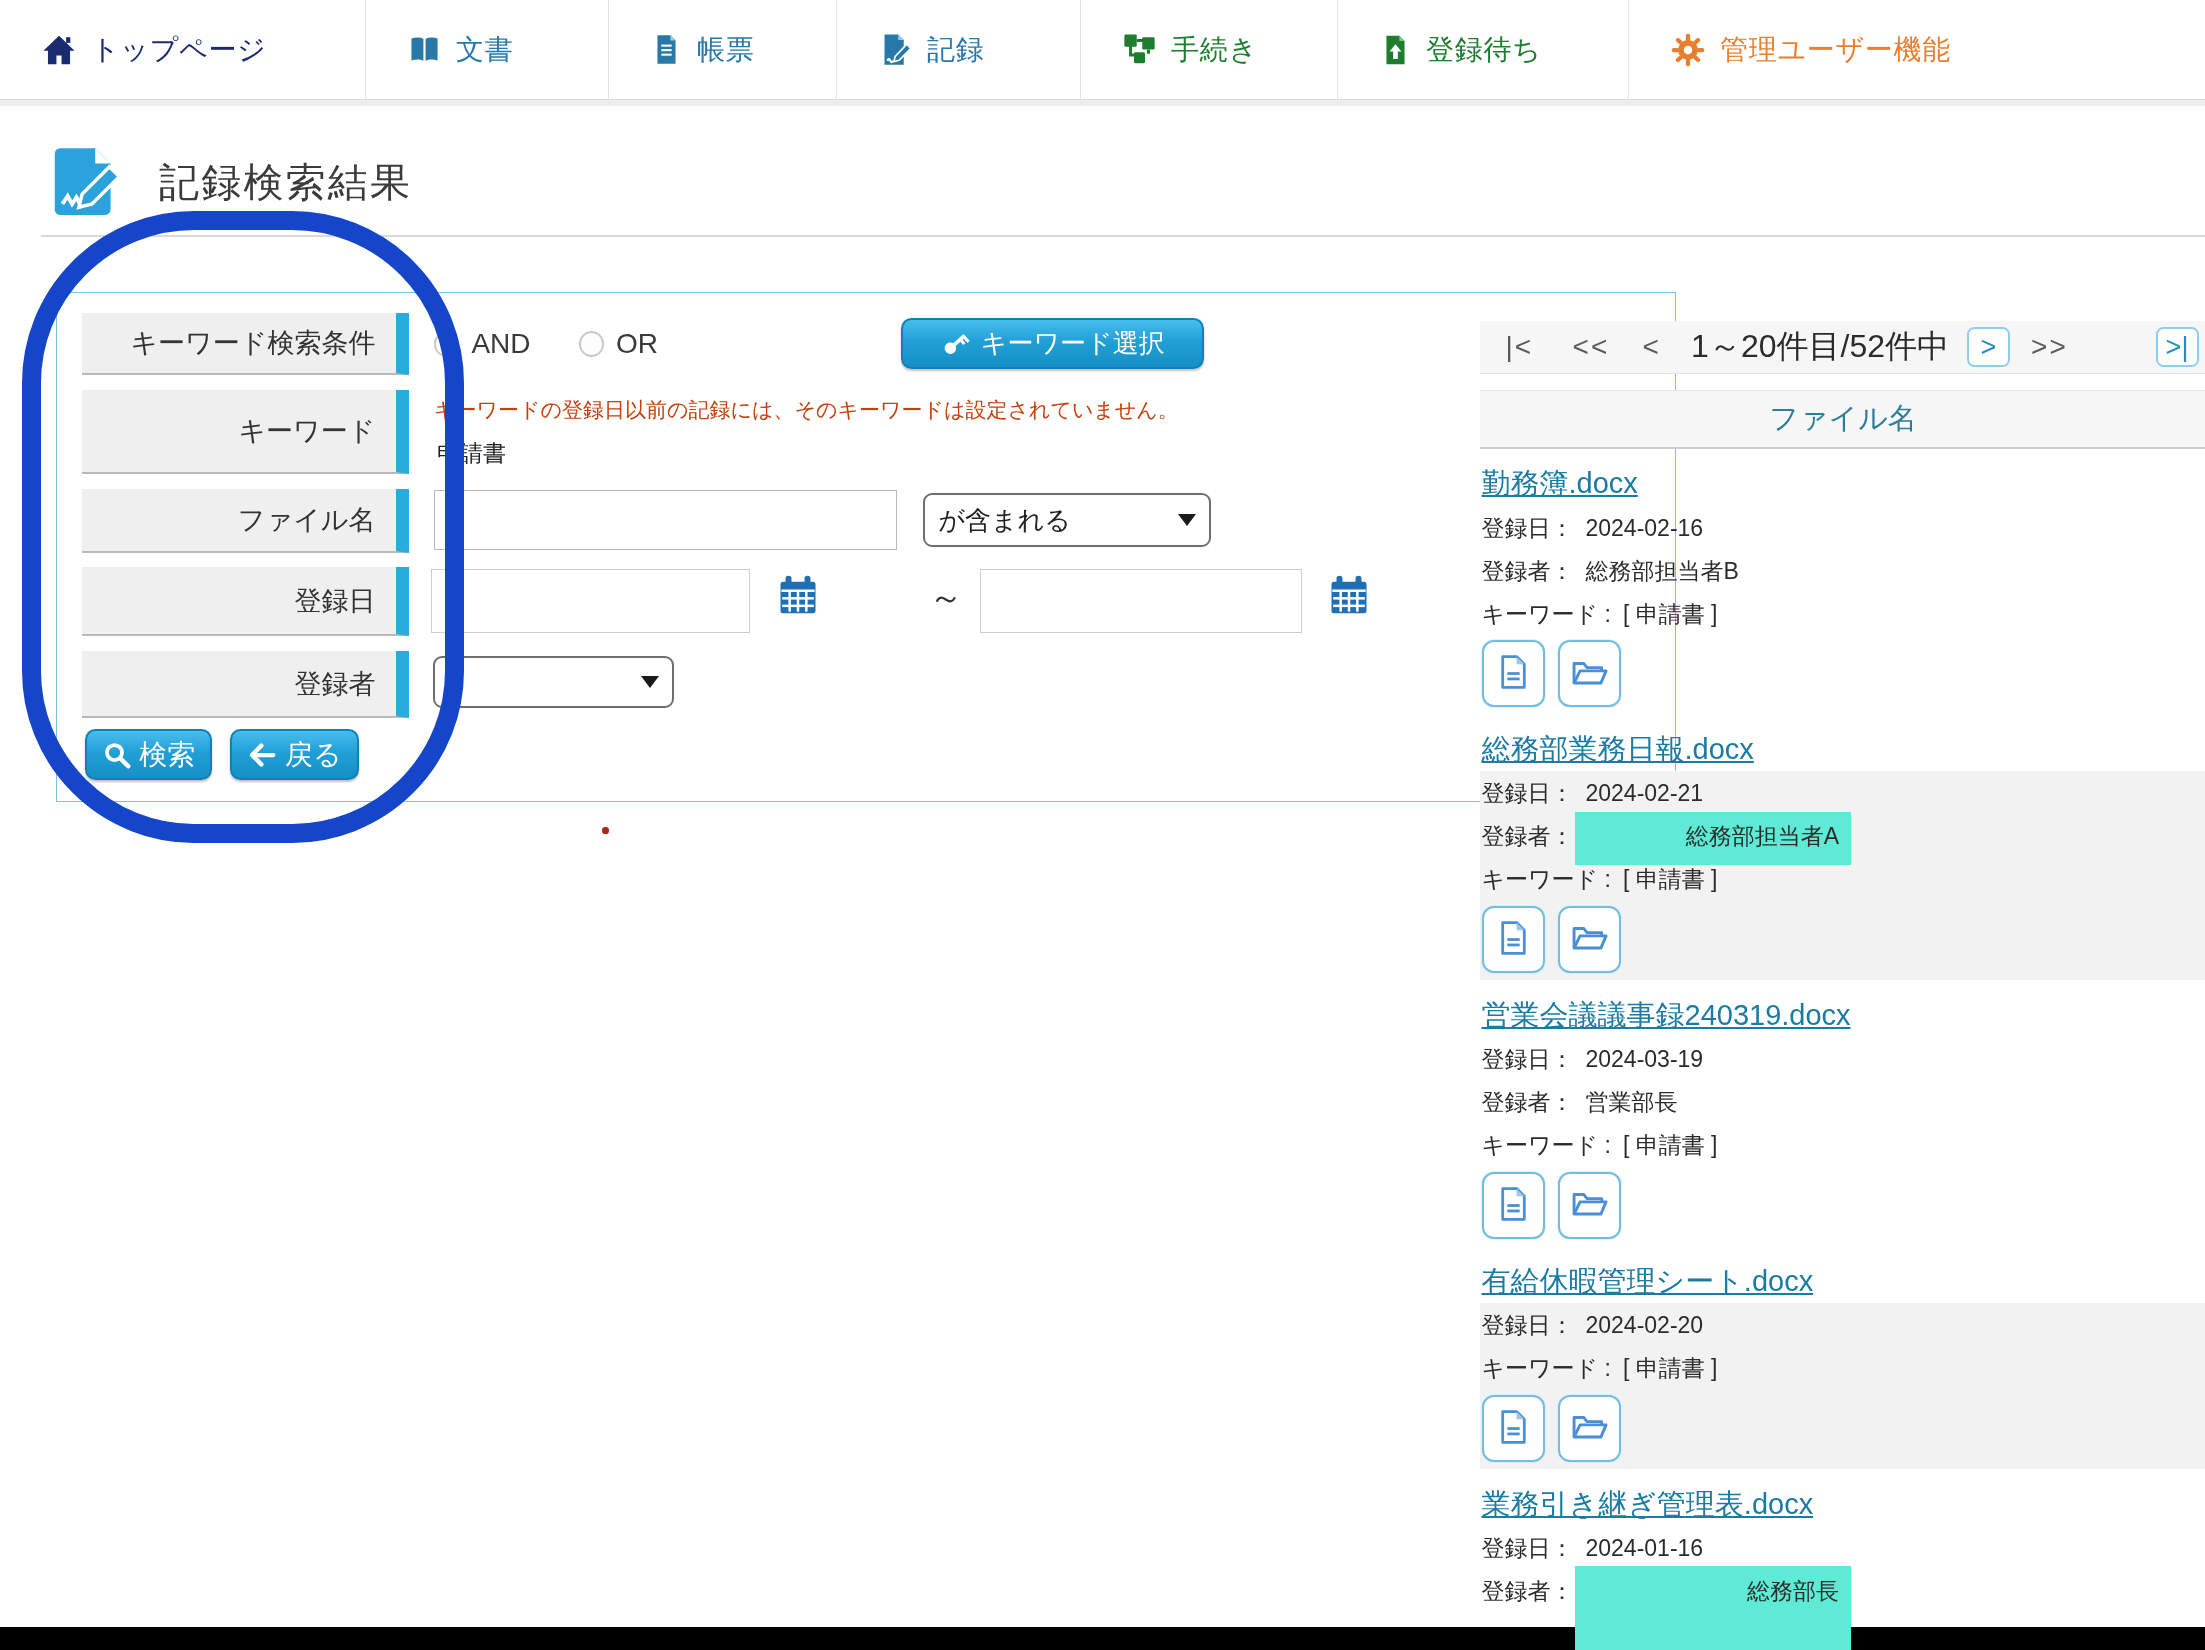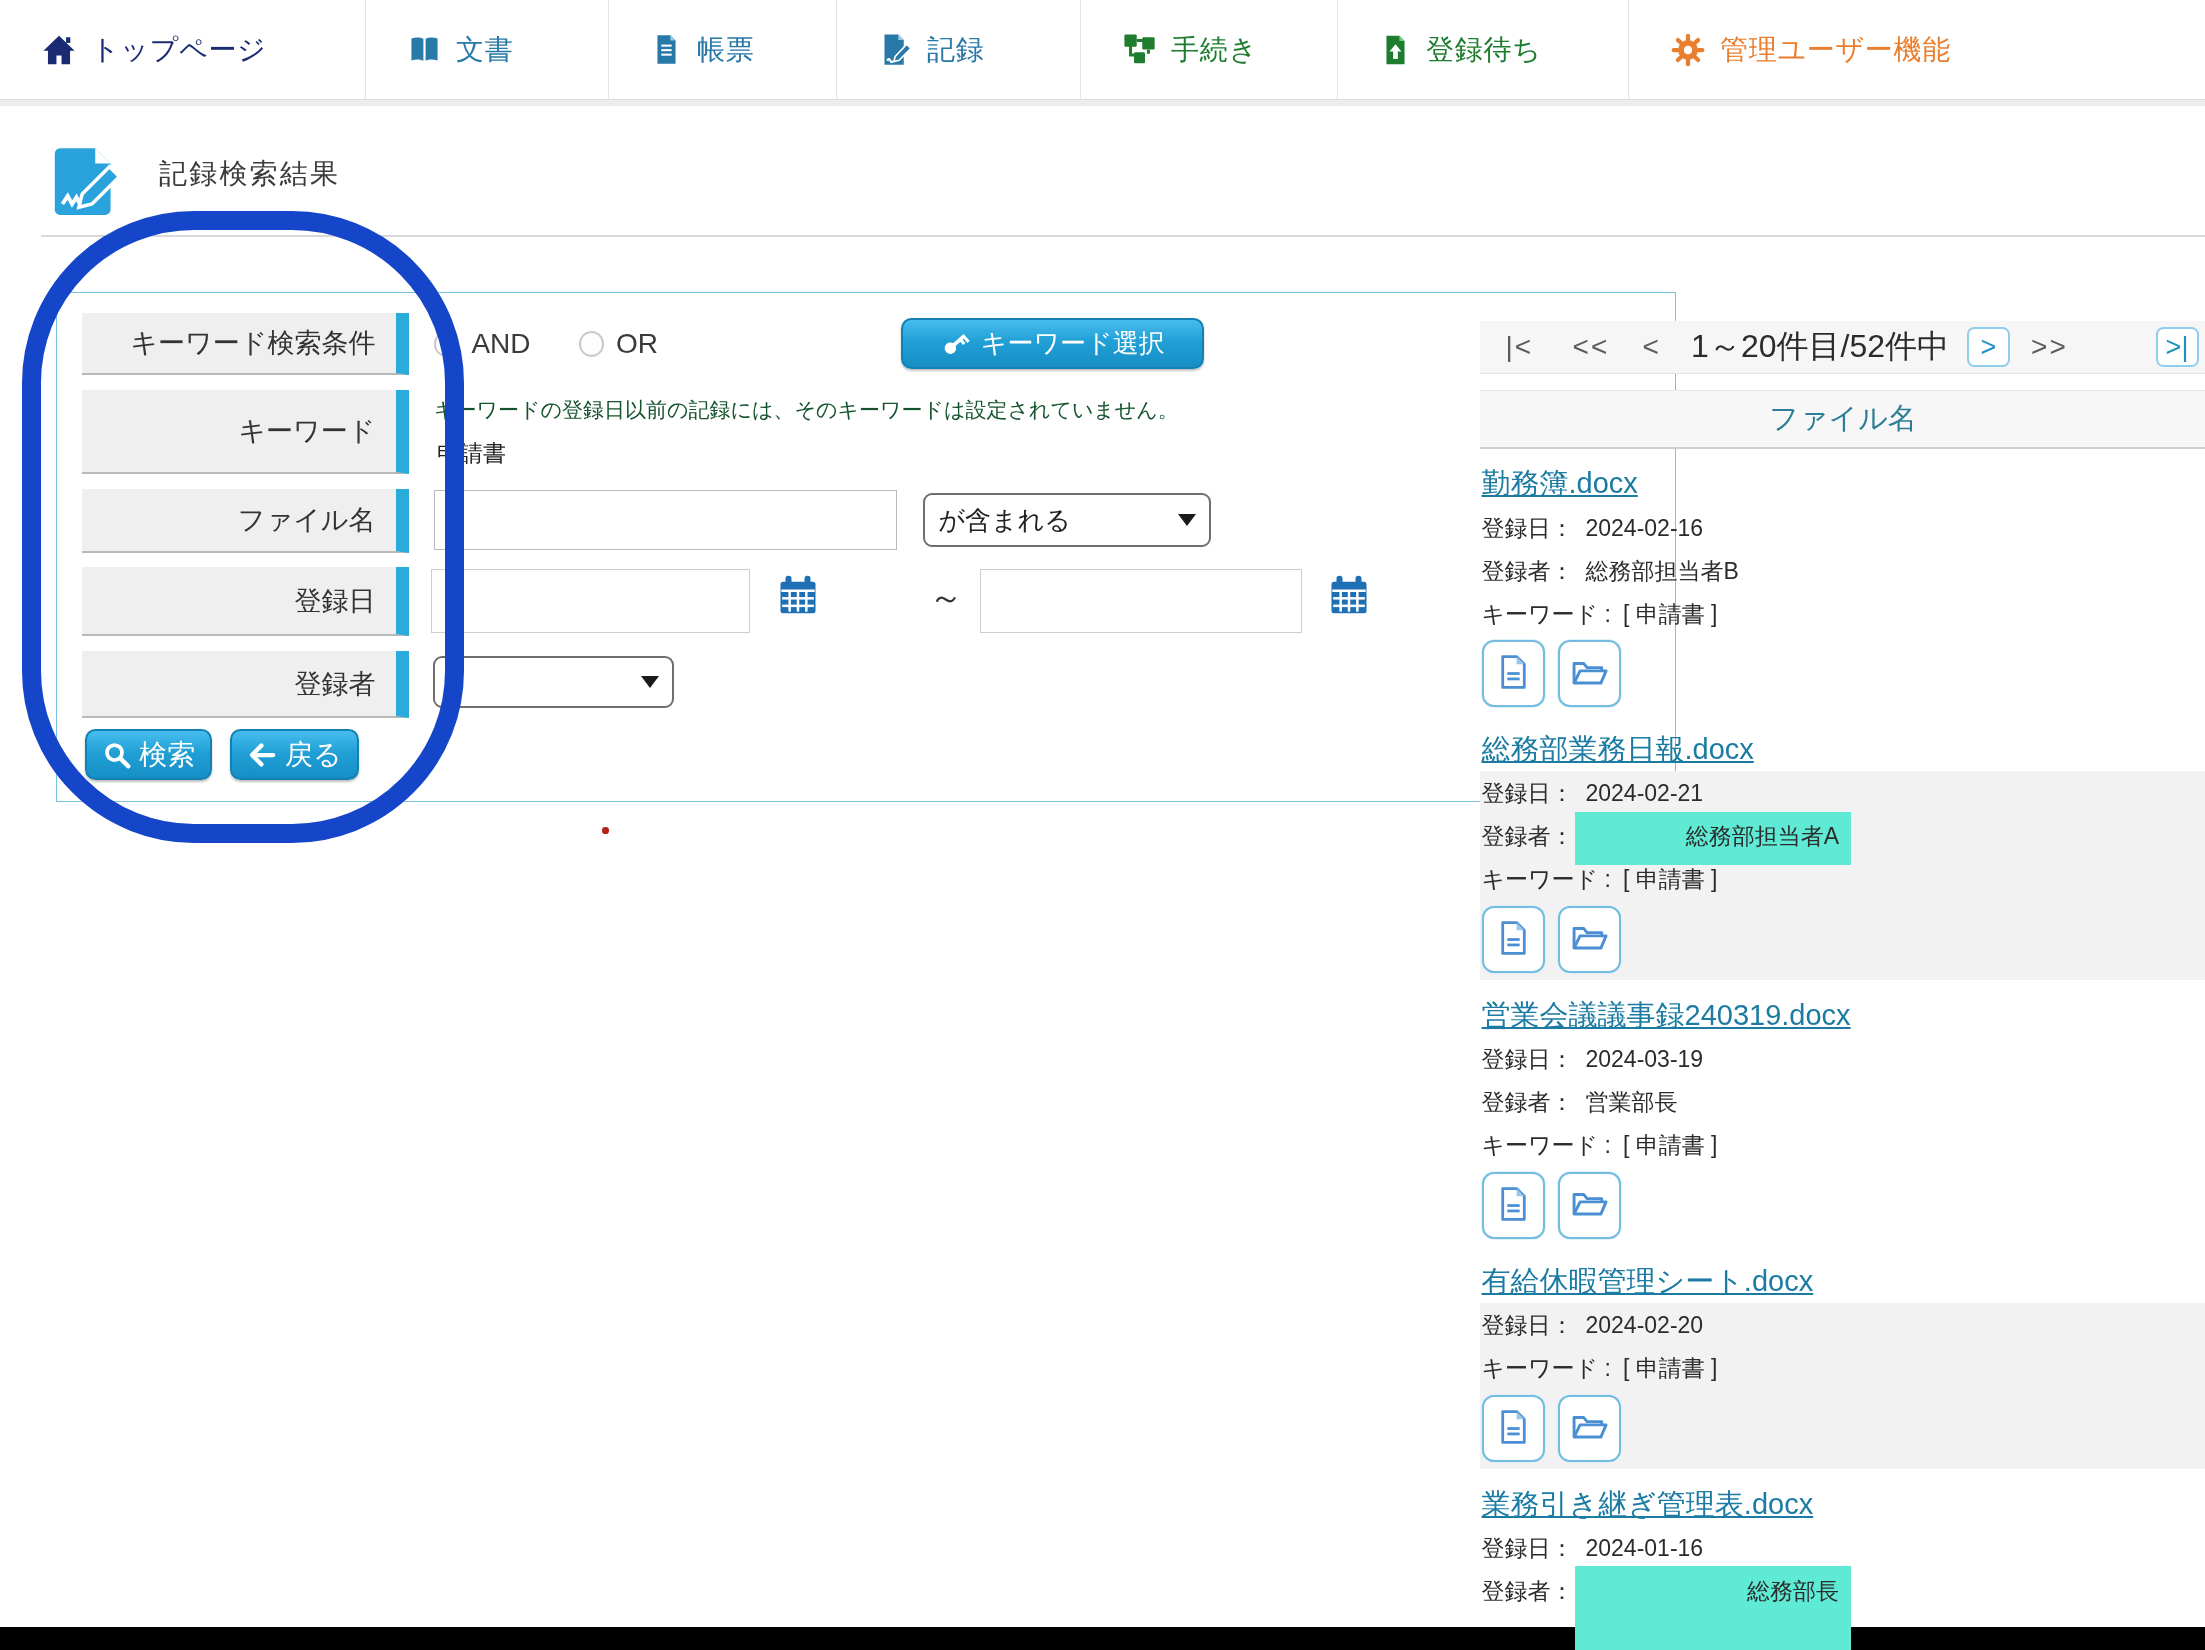--- a/index.html
+++ b/index.html
@@ -23,21 +23,21 @@
   }
   .nav-item .nicon { display:inline-flex; margin-right:15px; }
   .w0{width:366px;} .w1{width:243px;} .w2{width:228px;} .w3{width:244px;}
   .w4{width:257px;} .w5{width:291px;} .w6{flex:1; border-right:none;}
   .c-navy{color:#1a2b72;} .c-blue{color:#2878a8;} .c-green{color:#1e7d2e;} .c-orange{color:#e87e2e;}
 
   
   .title-icon { position:absolute; left:49px; top:146px; }
   .page-title {
     position:absolute; left:159px; top:155px;
-    font-size:28px; color:#3b3b3b; letter-spacing:2.2px;
+    font-size:40px; color:#3b3b3b; letter-spacing:2.2px;
   }
   .title-rule {
     position:absolute; left:41px; top:235px; right:0; height:0;
     border-top:2.2px solid #d9d9d9;
   }
 
   
   .search-panel {
     position:absolute; left:56px; top:292px; width:1620px; height:510px;
     border:1.5px solid #79c2e2; background:#fff;
@@ -65,21 +65,21 @@
 
   .btn-blue {
     background:linear-gradient(180deg,#47bdee 0%,#21a0d6 45%,#168fc6 100%);
     border:2.2px solid #1280b4; border-radius:10.5px; color:#fff;
     display:flex; align-items:center; justify-content:center;
     cursor:pointer; box-shadow:0 1.5px 2.2px rgba(0,0,0,.25);
   }
   .kw-select-btn { position:absolute; left:844px; top:25.4px; width:303px; height:51px; font-size:26px; }
   .kw-select-btn .bicon { margin-right:10.5px; display:inline-flex; }
 
-  .kw-note { position:absolute; left:377px; top:103px; font-size:21px; color:#14532d; }
+  .kw-note { position:absolute; left:377px; top:103px; font-size:21px; color:#c2410c; }
   .kw-value { position:absolute; left:380px; top:145px; font-size:23px; color:#222; }
 
   .text-input {
     position:absolute; background:#fff; border:1.5px solid #b9b9b9;
     font-size:25.4px; padding:0 12px; color:#222;
     font-family:"Liberation Sans","DejaVu Sans",sans-serif;
   }
   .fn-input { left:377px; top:197px; width:463px; height:60px; }
   .date-input { border-color:#cdcdcd; }
   .d1 { left:374px; top:276px; width:319px; height:64px; }

